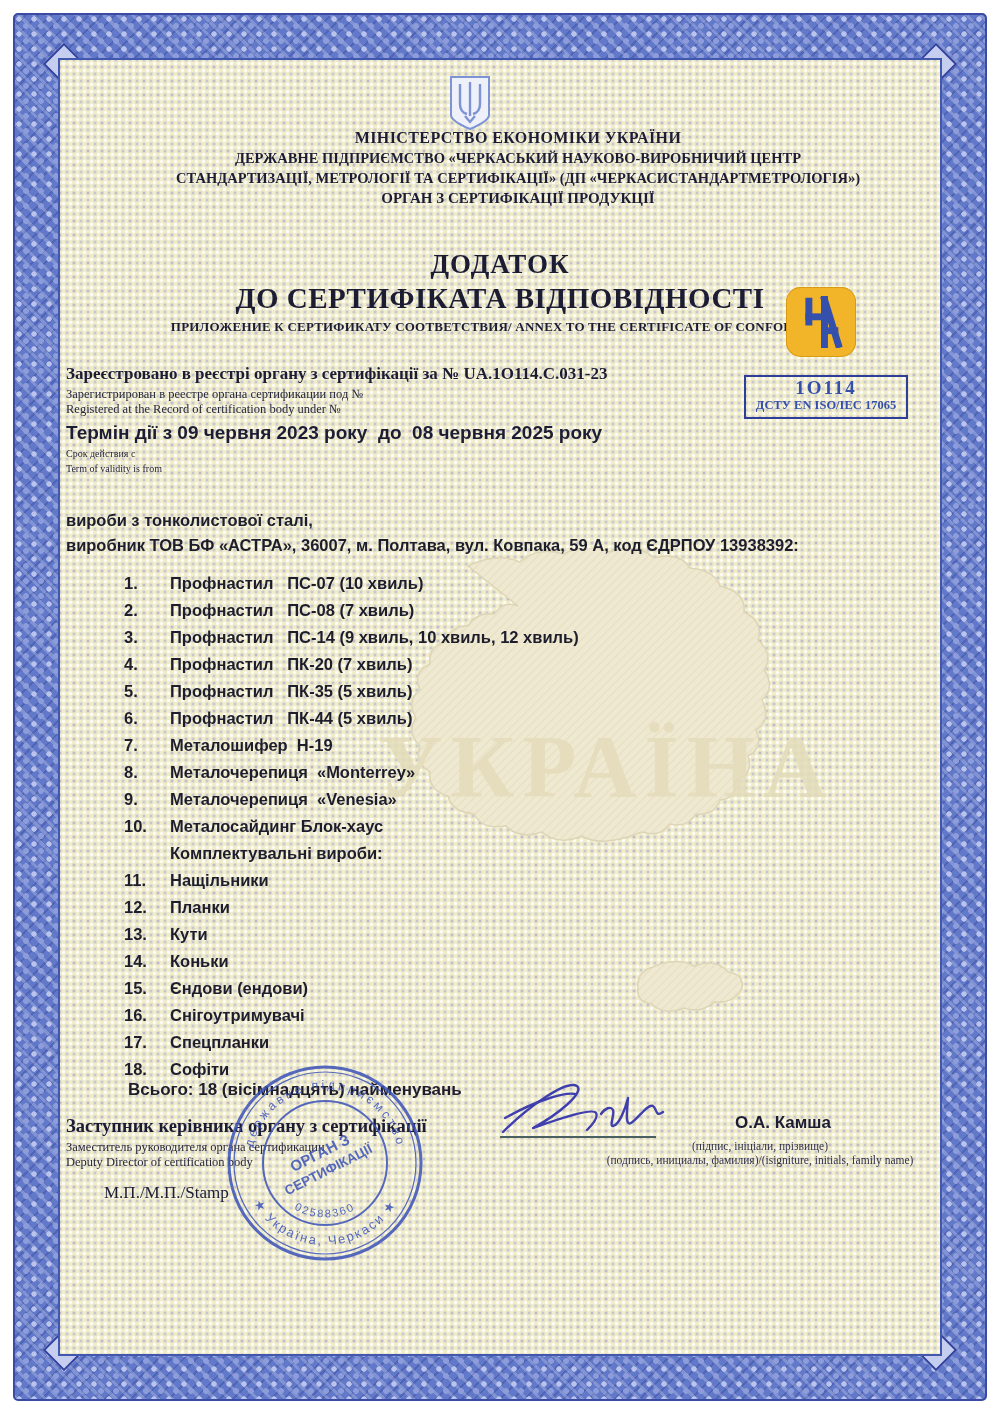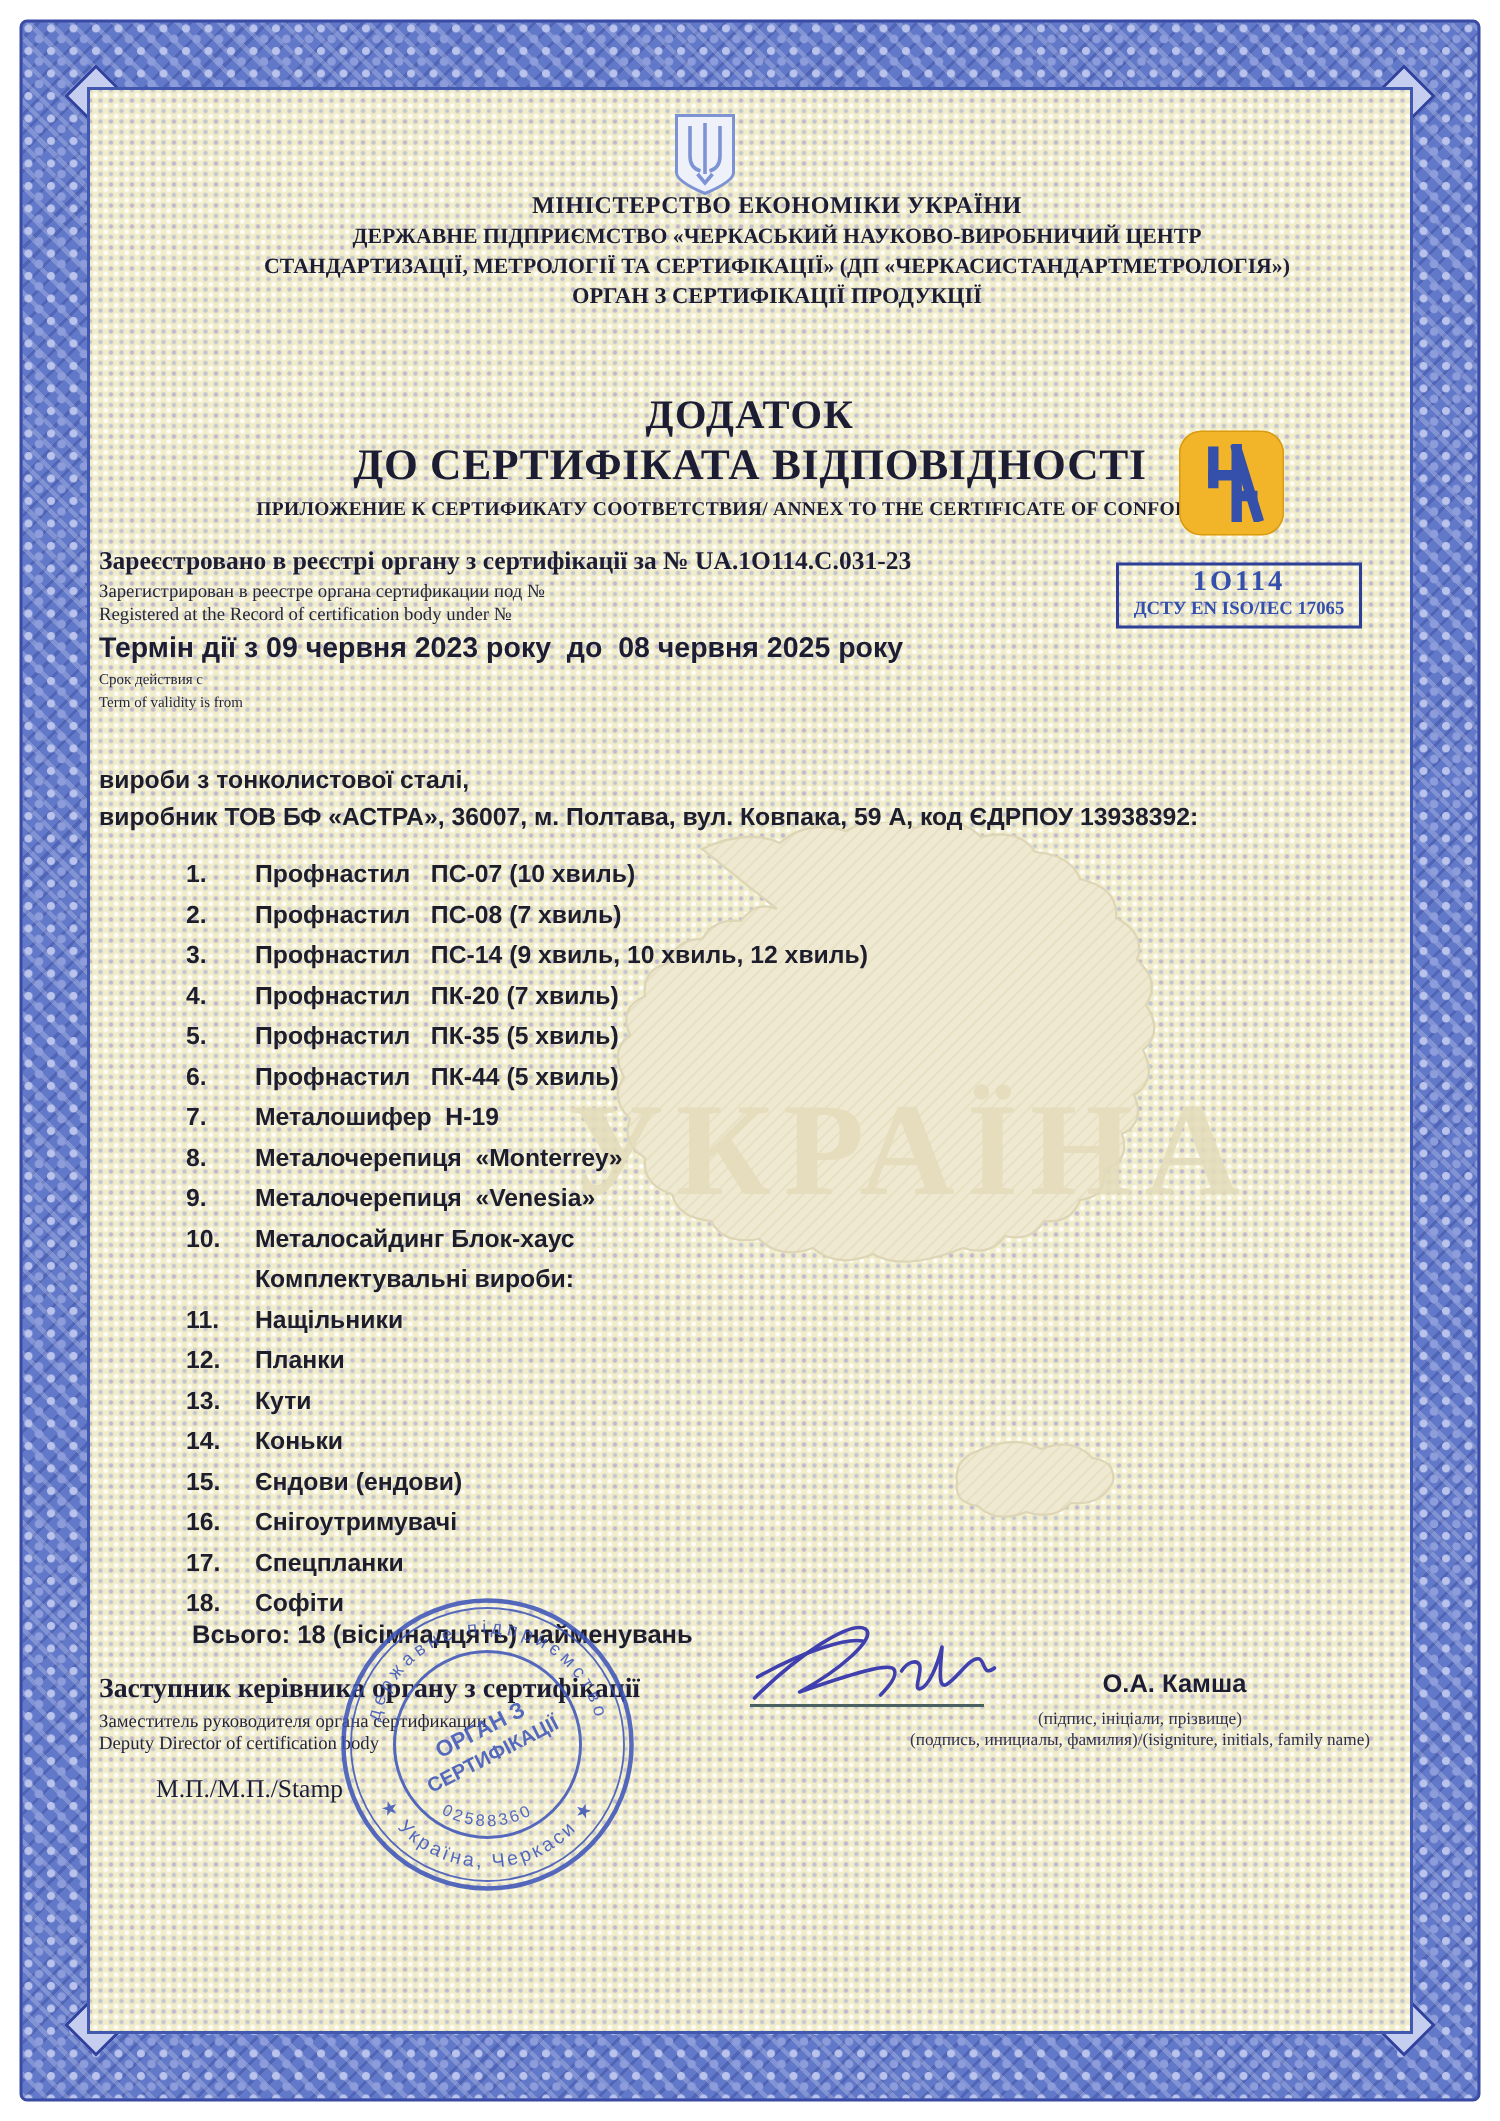--- a/index.html
+++ b/index.html
@@ -29,21 +29,21 @@
     background-position:0 0,3.5px 3.5px,7px 0;}
   
   .abs{position:absolute;}
   .z1{z-index:1}.z2{z-index:2}.z5{z-index:5}.z6{z-index:6}
   
   .org-header{left:0;right:0;top:128px;text-align:center;font-weight:bold;line-height:20px;padding-left:36px;}
   .org-header .h1{font-size:16px;letter-spacing:.4px;}
   .org-header .h2,.org-header .h3{font-size:14.5px;}
   .org-header .h4{font-size:15px;}
   
-  .doc-title{left:0;right:0;top:249px;text-align:center;font-weight:bold;margin-top:12px;}
+  .doc-title{left:0;right:0;top:249px;text-align:center;font-weight:bold;}
   .doc-title .t1{font-size:27px;letter-spacing:1px;}
   .doc-title .t2{font-size:29px;letter-spacing:.5px;margin-top:2px;font-family:Liberation Serif, serif;}
   .doc-title .t3{font-size:13px;margin-top:4px;letter-spacing:.2px;}
   
   .naau-logo{left:786px;top:287px;width:70px;height:70px;background:#f2b52a;border-radius:15px;
     display:flex;align-items:center;justify-content:center;box-shadow:0 0 0 1px #d79c14 inset;}
   .code-box{left:744px;top:375px;width:160px;height:40px;border:2px solid #2d3f96;
     color:#3450ab;text-align:center;font-weight:bold;}
   .code-box .c1{font-size:19px;line-height:21px;letter-spacing:2px;}
   .code-box .c2{font-size:12.5px;line-height:15px;}

